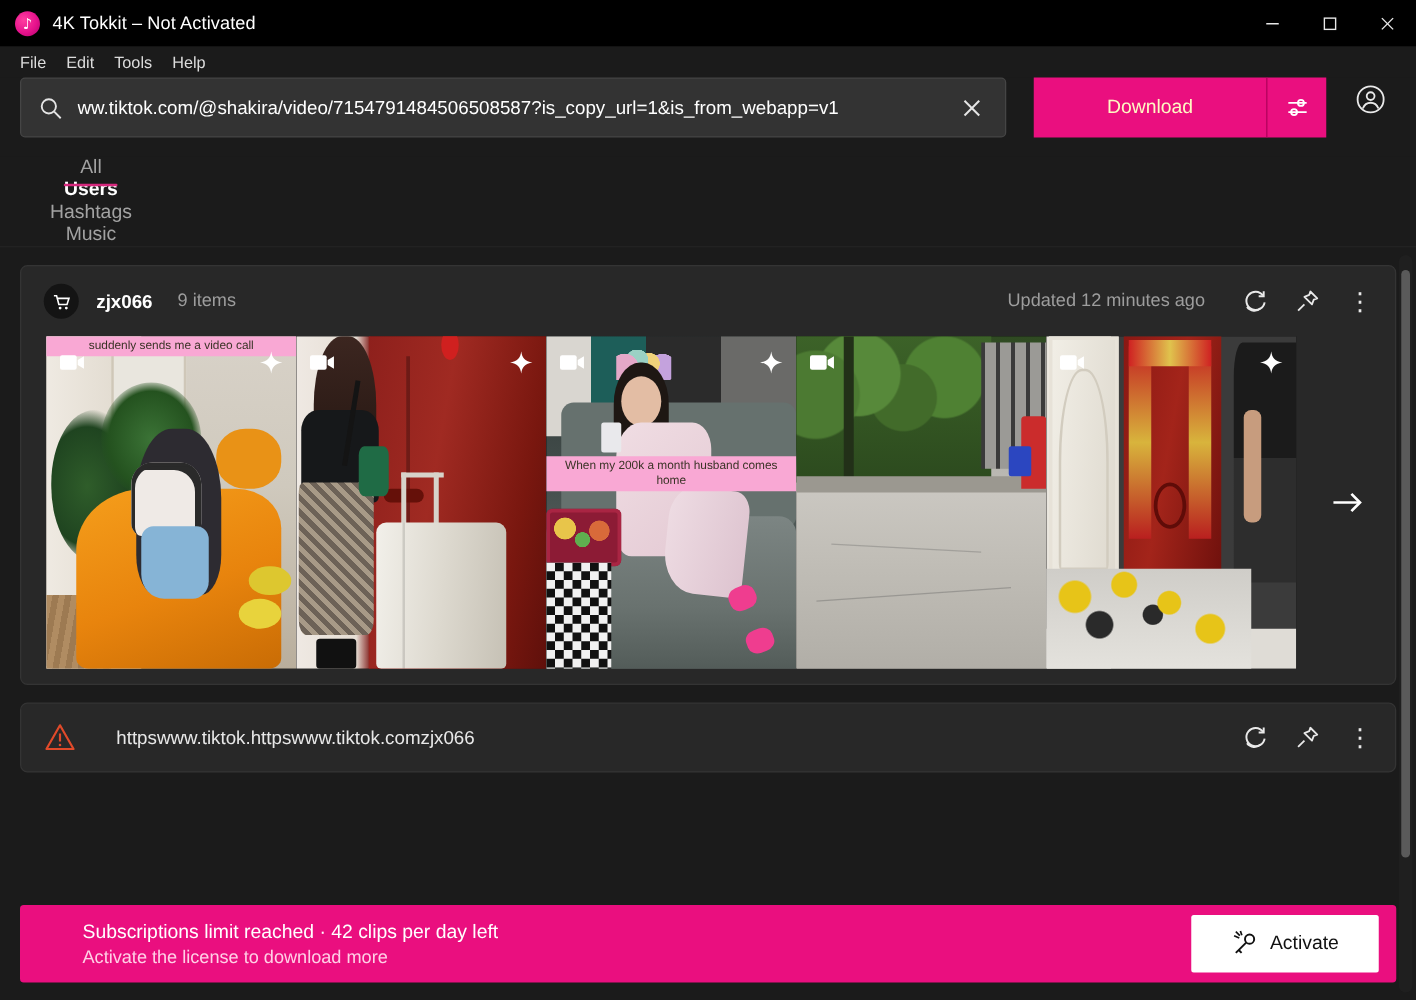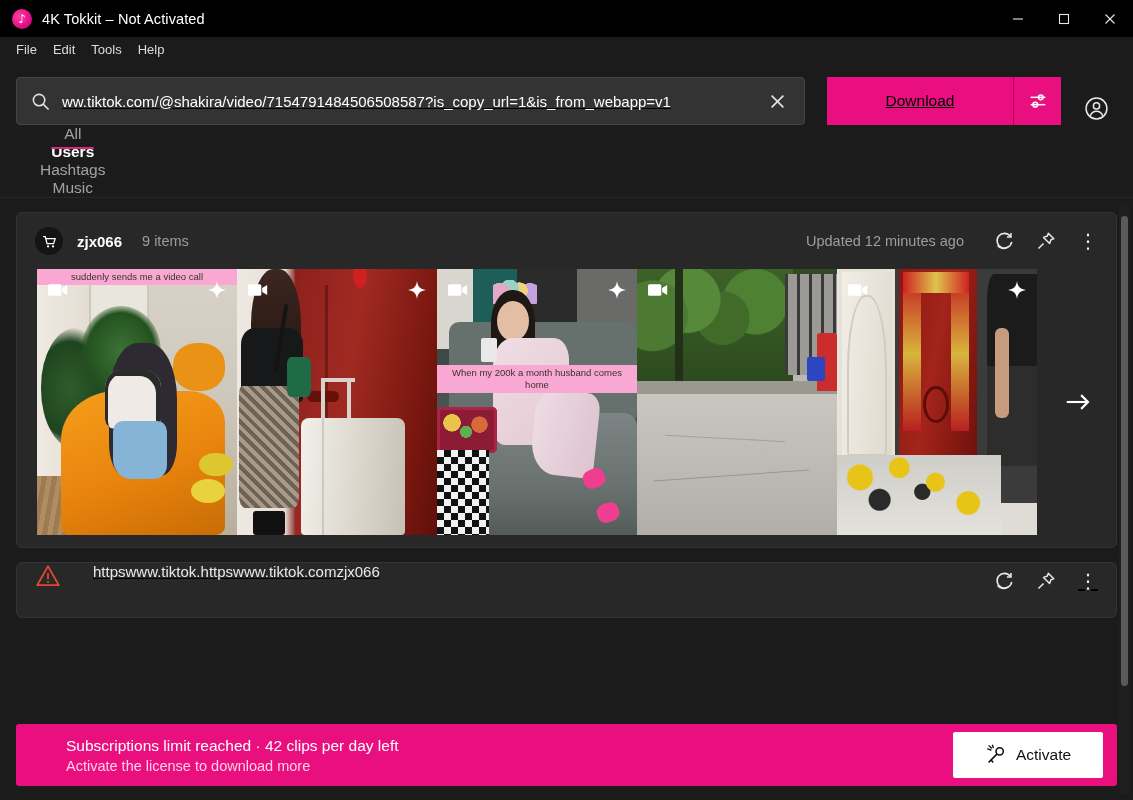--- a/index.html
+++ b/index.html
@@ -61,24 +61,23 @@
   }
   .menu-item {
     color: #dcdcdc; font-size: 13px;
     padding: 3px 8px; border-radius: 3px;
     white-space: nowrap;
   }
 
   
   .toolbar {
     flex: 0 0 63px;
-    display: flex; align-items: flex-end;
+    display: flex; align-items: flex-start;
     padding: 0 16px;
     background: #1b1b1b;
-    text-decoration: underline;
   }
   .searchbox {
     flex: 1 1 auto;
     height: 48px;
     background: #333333;
     border: 1px solid #454545;
     border-radius: 4px;
     display: flex; align-items: center;
     padding: 0 12px 0 14px;
     max-width: 789px;
@@ -97,21 +96,21 @@
   }
 
   .download-group {
     margin-left: 22px;
     display: flex; height: 48px;
     flex: 0 0 auto;
   }
   .download-btn {
     width: 186px; height: 48px;
     background: #ea0f7f;
-    color: #000000; font-size: 15.5px;
+    color: #fef9c3; font-size: 15.5px;
     display: flex; align-items: center; justify-content: center;
     border: none;
     font-family: "Liberation Sans", sans-serif;
   }
   .download-settings {
     width: 48px; height: 48px;
     background: #ea0f7f;
     border-left: 1px solid #b9005f;
     display: flex; align-items: center; justify-content: center;
     color: #fff;
@@ -360,23 +359,22 @@
         linear-gradient(180deg,#cfcdc8,#e4e2dd); }
   .sc5 .floorbase { position:absolute; left:0; bottom:0; width:100%; height:12%; background:#dfdcd6; }
 
   
   .error-card {
     background: #282828;
     border: 1px solid #343434;
     border-radius: 6px;
     margin-top: 14px;
     height: 56px;
-    display: flex; align-items: flex-start;
+    display: flex; align-items: center;
     padding: 0 10px 0 18px;
-    text-decoration: underline;
   }
   .warn-icon { flex: 0 0 auto; margin-right: 32px; display: flex; color: #e04a2a; }
   .error-url { color: #e8e8e8; font-size: 15px; white-space: nowrap; }
 
   
   .vscroll {
     position: absolute; right: 3px; top: 6px; bottom: 6px;
     width: 11px;
   }
   .vscroll .track { position:absolute; inset:0; background:#1f1f1f; border-radius:6px; }

